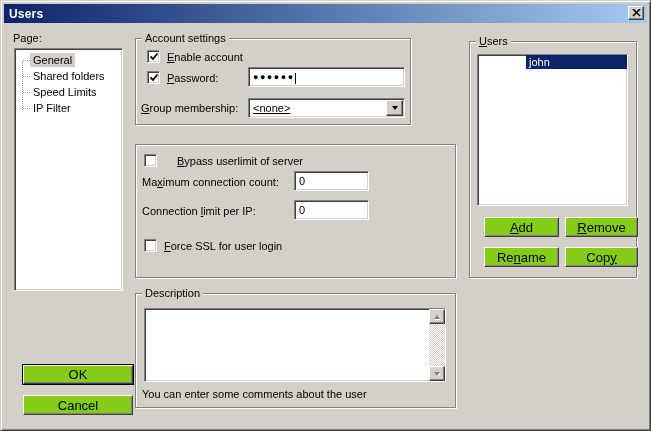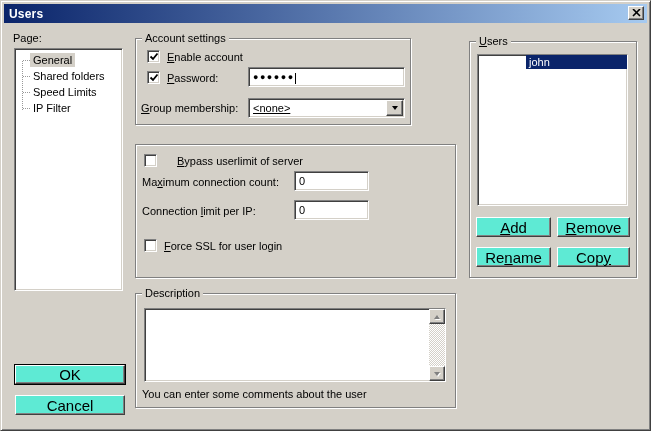--- a/index.html
+++ b/index.html
@@ -26,25 +26,25 @@
     box-shadow: inset -1px -1px 0 #808080;
     display:flex; align-items:center; justify-content:center; cursor:default;
   }
 
   
   .sunken{
     background:#fff; border:1px solid; border-color:#808080 #fff #fff #808080;
     box-shadow: inset 1px 1px 0 #404040, inset -1px -1px 0 #d4d0c8;
   }
   .btn{
-    position:absolute; background:#5eead4;
+    position:absolute; background:#84cc16;
     border:1px solid; border-color:#fff #404040 #404040 #fff;
     box-shadow: inset -1px -1px 0 #808080;
     display:flex; align-items:center; justify-content:center;
-    font-size:15px; cursor:default; white-space:nowrap;
+    font-size:13px; cursor:default; white-space:nowrap;margin-left:8px;
   }
   .btn.default{ box-shadow: inset -1px -1px 0 #808080, 0 0 0 1px #000; }
   .group{
     position:absolute; border:1px solid #808080;
     box-shadow: 1px 1px 0 #ffffff, inset 1px 1px 0 #ffffff;
   }
   .gtitle{
     position:absolute; top:-8px; left:6px; background:#d4d0c8;
     padding:0 3px; line-height:14px; white-space:nowrap;
   }

